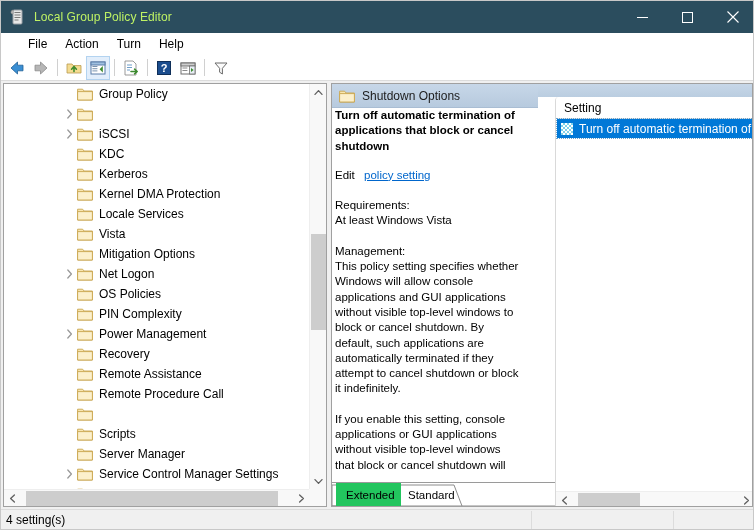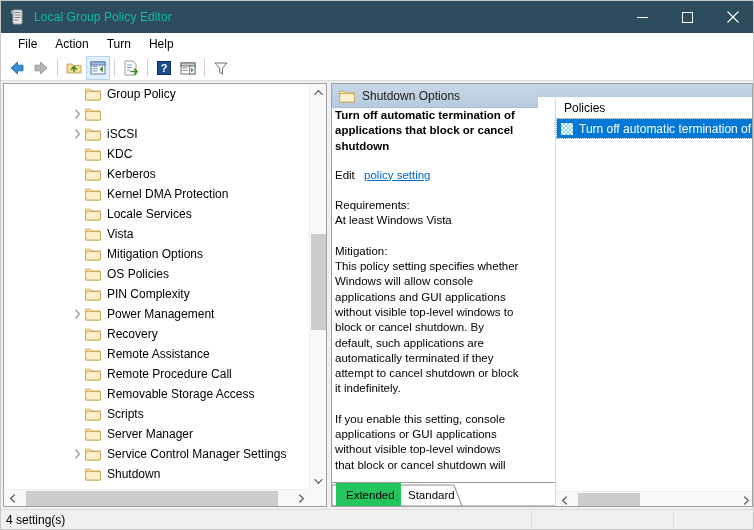--- a/index.html
+++ b/index.html
@@ -24,42 +24,42 @@
     width: 754px; height: 32px;
     background: #2b4d5e;
     display: flex; align-items: center;
   }
   .title-icon {
     width: 16px; height: 16px;
     margin-left: 9px; margin-right: 8px;
     position: relative; flex: none;
   }
   .title-text {
-    color: #14b8a6;
+    color: #bef264;
     font-size: 12px;
     letter-spacing: .1px;
     white-space: nowrap;
   }
   .win-controls {
     margin-left: auto; display: flex; height: 32px;
   }
   .win-btn {
     width: 45px; height: 32px;
     display: flex; align-items: center; justify-content: center;
     color: #ffffff;
   }
   .win-btn svg { display: block; }
 
   
   .menubar {
     position: absolute; left: 0; top: 32px;
     width: 754px; height: 22px;
     background: #ffffff;
     display: flex; align-items: center;
-    padding-left: 8px;
+    padding-left: 18px;
   }
   .menu-item {
     font-size: 12px; color: #000000;
     padding: 2px 9px;
     white-space: nowrap;
   }
 
   
   .toolbar {
     position: absolute; left: 0; top: 54px;
@@ -93,21 +93,21 @@
 
   
   .tree-pane {
     position: absolute; left: 2px; top: 2px;
     width: 324px; height: 424px;
     background: #ffffff;
     border: 1px solid #a0a0a0;
     overflow: hidden;
   }
   .tree-scroll {
-    position: absolute; left: 8px; top: 0;
+    position: absolute; left: 0; top: 0;
     width: 306px; height: 420px;
     overflow: hidden;
   }
   .tree-row {
     height: 20px;
     display: flex; align-items: center;
     white-space: nowrap;
     font-size: 12px; color: #000000;
     padding-left: 2px;
   }
@@ -493,47 +493,60 @@
             <span class="indent" style="width: 55px;"></span>
             <span class="tw"></span>
             <span class="folder-ico"><svg width="16" height="14" viewBox="0 0 16 14">
                 <path d="M0.6 2.2 L5.6 2.2 L7.1 4 L15.4 4 L15.4 13 L0.6 13 Z" fill="#f8e6b0" stroke="#c8a54e" stroke-width=".9" stroke-linejoin="round"></path>
                 <path d="M0.6 4.6 L15.4 4.6 L15.4 13 L0.6 13 Z" fill="#fcf0cc" stroke="#c8a54e" stroke-width=".9" stroke-linejoin="round"></path>
               </svg></span>
             <span class="tree-label">Mitigation Options</span>
           </div>
           <div class="tree-row">
             <span class="indent" style="width: 55px;"></span>
-            <span class="tw"></span>
-            <span class="folder-ico"><svg width="16" height="14" viewBox="0 0 16 14">
-                <path d="M0.6 2.2 L5.6 2.2 L7.1 4 L15.4 4 L15.4 13 L0.6 13 Z" fill="#f8e6b0" stroke="#c8a54e" stroke-width=".9" stroke-linejoin="round"></path>
-                <path d="M0.6 4.6 L15.4 4.6 L15.4 13 L0.6 13 Z" fill="#fcf0cc" stroke="#c8a54e" stroke-width=".9" stroke-linejoin="round"></path>
-              </svg></span>
-            <span class="tree-label">OS Policies</span>
-          </div>
-          <div class="tree-row">
-            <span class="indent" style="width: 55px;"></span>
-            <span class="tw"></span>
-            <span class="folder-ico"><svg width="16" height="14" viewBox="0 0 16 14">
-                <path d="M0.6 2.2 L5.6 2.2 L7.1 4 L15.4 4 L15.4 13 L0.6 13 Z" fill="#f8e6b0" stroke="#c8a54e" stroke-width=".9" stroke-linejoin="round"></path>
-                <path d="M0.6 4.6 L15.4 4.6 L15.4 13 L0.6 13 Z" fill="#fcf0cc" stroke="#c8a54e" stroke-width=".9" stroke-linejoin="round"></path>
-              </svg></span>
-            <span class="tree-label">PIN Complexity</span>
-          </div>
-          <div class="tree-row">
-            <span class="indent" style="width: 55px;"></span>
             <span class="tw">
               <svg width="7" height="10" viewBox="0 0 7 10">
                 <path d="M1.8 1 L5.4 5 L1.8 9" stroke="#9a9a9a" stroke-width="1.3" fill="none" stroke-linecap="round" stroke-linejoin="round"></path>
               </svg>
             </span>
             <span class="folder-ico"><svg width="16" height="14" viewBox="0 0 16 14">
                 <path d="M0.6 2.2 L5.6 2.2 L7.1 4 L15.4 4 L15.4 13 L0.6 13 Z" fill="#f8e6b0" stroke="#c8a54e" stroke-width=".9" stroke-linejoin="round"></path>
                 <path d="M0.6 4.6 L15.4 4.6 L15.4 13 L0.6 13 Z" fill="#fcf0cc" stroke="#c8a54e" stroke-width=".9" stroke-linejoin="round"></path>
               </svg></span>
+            <span class="tree-label">Net Logon</span>
+          </div>
+          <div class="tree-row">
+            <span class="indent" style="width: 55px;"></span>
+            <span class="tw"></span>
+            <span class="folder-ico"><svg width="16" height="14" viewBox="0 0 16 14">
+                <path d="M0.6 2.2 L5.6 2.2 L7.1 4 L15.4 4 L15.4 13 L0.6 13 Z" fill="#f8e6b0" stroke="#c8a54e" stroke-width=".9" stroke-linejoin="round"></path>
+                <path d="M0.6 4.6 L15.4 4.6 L15.4 13 L0.6 13 Z" fill="#fcf0cc" stroke="#c8a54e" stroke-width=".9" stroke-linejoin="round"></path>
+              </svg></span>
+            <span class="tree-label">OS Policies</span>
+          </div>
+          <div class="tree-row">
+            <span class="indent" style="width: 55px;"></span>
+            <span class="tw"></span>
+            <span class="folder-ico"><svg width="16" height="14" viewBox="0 0 16 14">
+                <path d="M0.6 2.2 L5.6 2.2 L7.1 4 L15.4 4 L15.4 13 L0.6 13 Z" fill="#f8e6b0" stroke="#c8a54e" stroke-width=".9" stroke-linejoin="round"></path>
+                <path d="M0.6 4.6 L15.4 4.6 L15.4 13 L0.6 13 Z" fill="#fcf0cc" stroke="#c8a54e" stroke-width=".9" stroke-linejoin="round"></path>
+              </svg></span>
+            <span class="tree-label">PIN Complexity</span>
+          </div>
+          <div class="tree-row">
+            <span class="indent" style="width: 55px;"></span>
+            <span class="tw">
+              <svg width="7" height="10" viewBox="0 0 7 10">
+                <path d="M1.8 1 L5.4 5 L1.8 9" stroke="#9a9a9a" stroke-width="1.3" fill="none" stroke-linecap="round" stroke-linejoin="round"></path>
+              </svg>
+            </span>
+            <span class="folder-ico"><svg width="16" height="14" viewBox="0 0 16 14">
+                <path d="M0.6 2.2 L5.6 2.2 L7.1 4 L15.4 4 L15.4 13 L0.6 13 Z" fill="#f8e6b0" stroke="#c8a54e" stroke-width=".9" stroke-linejoin="round"></path>
+                <path d="M0.6 4.6 L15.4 4.6 L15.4 13 L0.6 13 Z" fill="#fcf0cc" stroke="#c8a54e" stroke-width=".9" stroke-linejoin="round"></path>
+              </svg></span>
             <span class="tree-label">Power Management</span>
           </div>
           <div class="tree-row">
             <span class="indent" style="width: 55px;"></span>
             <span class="tw"></span>
             <span class="folder-ico"><svg width="16" height="14" viewBox="0 0 16 14">
                 <path d="M0.6 2.2 L5.6 2.2 L7.1 4 L15.4 4 L15.4 13 L0.6 13 Z" fill="#f8e6b0" stroke="#c8a54e" stroke-width=".9" stroke-linejoin="round"></path>
                 <path d="M0.6 4.6 L15.4 4.6 L15.4 13 L0.6 13 Z" fill="#fcf0cc" stroke="#c8a54e" stroke-width=".9" stroke-linejoin="round"></path>
               </svg></span>
             <span class="tree-label">Recovery</span>
@@ -556,21 +569,20 @@
               </svg></span>
             <span class="tree-label">Remote Procedure Call</span>
           </div>
           <div class="tree-row">
             <span class="indent" style="width: 55px;"></span>
             <span class="tw"></span>
             <span class="folder-ico"><svg width="16" height="14" viewBox="0 0 16 14">
                 <path d="M0.6 2.2 L5.6 2.2 L7.1 4 L15.4 4 L15.4 13 L0.6 13 Z" fill="#f8e6b0" stroke="#c8a54e" stroke-width=".9" stroke-linejoin="round"></path>
                 <path d="M0.6 4.6 L15.4 4.6 L15.4 13 L0.6 13 Z" fill="#fcf0cc" stroke="#c8a54e" stroke-width=".9" stroke-linejoin="round"></path>
               </svg></span>
-            <span class="tree-label">Removable Storage Access</span>
           </div>
           <div class="tree-row">
             <span class="indent" style="width: 55px;"></span>
             <span class="tw"></span>
             <span class="folder-ico"><svg width="16" height="14" viewBox="0 0 16 14">
                 <path d="M0.6 2.2 L5.6 2.2 L7.1 4 L15.4 4 L15.4 13 L0.6 13 Z" fill="#f8e6b0" stroke="#c8a54e" stroke-width=".9" stroke-linejoin="round"></path>
                 <path d="M0.6 4.6 L15.4 4.6 L15.4 13 L0.6 13 Z" fill="#fcf0cc" stroke="#c8a54e" stroke-width=".9" stroke-linejoin="round"></path>
               </svg></span>
             <span class="tree-label">Scripts</span>
           </div>
@@ -654,21 +666,21 @@
         <div class="ext-body">
           <p class="ext-title">Turn off automatic termination of applications that block or cancel shutdown</p>
           <p class="ext-line">
             <span>Edit</span>
             <a href="#" class="ext-link">policy setting</a>
           </p>
           <div class="ext-gap"></div>
           <p class="ext-line">Requirements:</p>
           <p class="ext-line">At least Windows Vista</p>
           <div class="ext-gap"></div>
-          <p class="ext-line">Mitigation:</p>
+          <p class="ext-line">Management:</p>
           <p class="ext-line">This policy setting specifies whether Windows will allow console applications and GUI applications without visible top-level windows to block or cancel shutdown. By default, such applications are automatically terminated if they attempt to cancel shutdown or block it indefinitely.</p>
           <div class="ext-gap"></div>
           <p class="ext-line">If you enable this setting, console applications or GUI applications without visible top-level windows that block or cancel shutdown will</p>
         </div>
       </div>
 
       <div class="ext-vscroll">
         <div class="vsb-arrow vsb-up" style="top:68px;">
           <svg width="11" height="8" viewBox="0 0 11 8">
               <path d="M1 6.2 L5.5 1.8 L10 6.2" stroke="#5e5e5e" stroke-width="1.5" fill="none" stroke-linecap="round" stroke-linejoin="round"></path>
@@ -691,21 +703,21 @@
         <div class="tab active" style="left:4px;">
           <span>Extended</span>
         </div>
         <div class="tab" style="left:66px;">
           <span>Standard</span>
         </div>
       </div>
 
       <div class="list-view">
         <div class="lv-header">
-          <span class="lv-col">Policies</span>
+          <span class="lv-col">Setting</span>
         </div>
         <div class="lv-row selected">
           <span class="policy-ico">
             <svg width="14" height="14" viewBox="0 0 14 14">
               <rect x="1" y="1" width="12" height="12" fill="#7fd0e8"></rect>
               <g fill="#ffffff">
                 <rect x="1" y="1" width="2" height="2"></rect>
                   <rect x="5" y="1" width="2" height="2"></rect>
                   <rect x="9" y="1" width="2" height="2"></rect>
                 <rect x="3" y="3" width="2" height="2"></rect>

